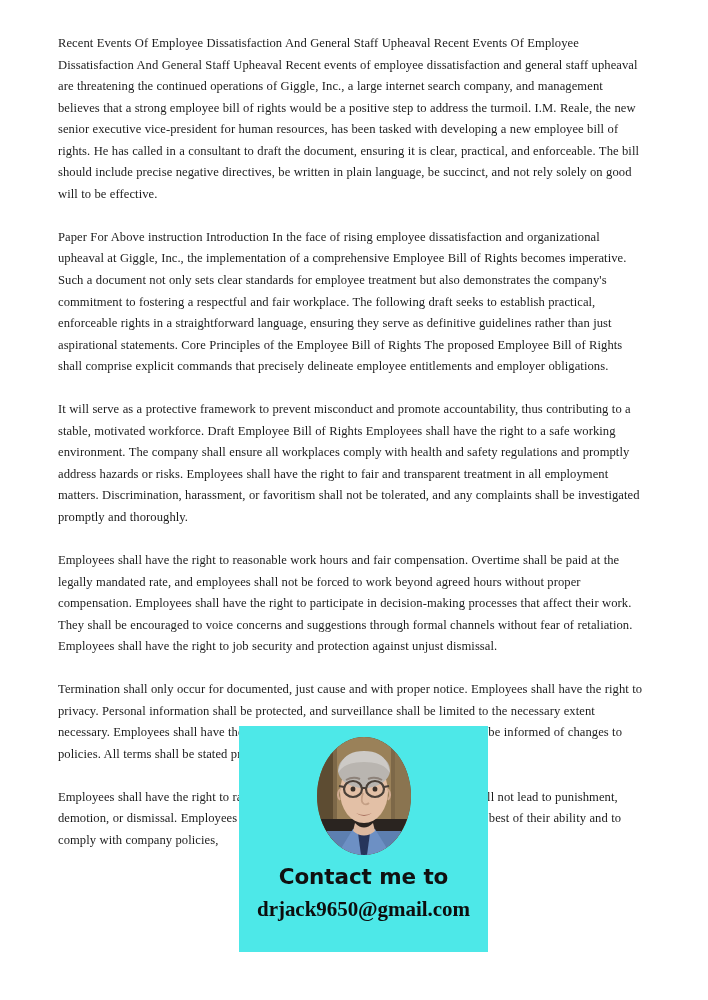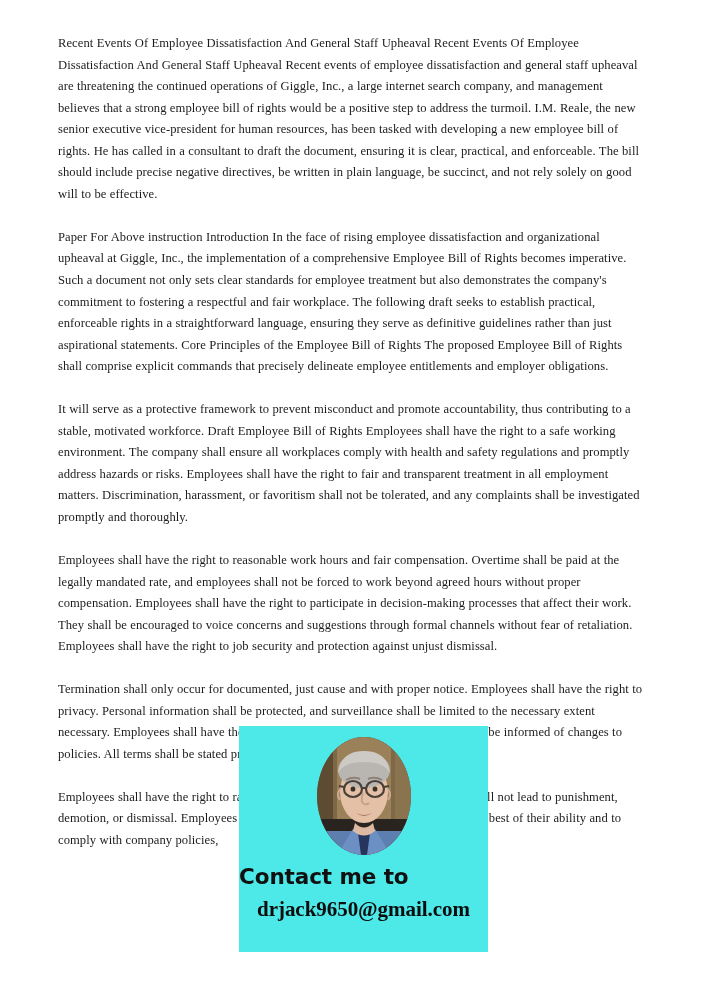--- a/index.html
+++ b/index.html
@@ -64,20 +64,21 @@
     border-radius: 50%;
     overflow: hidden;
     position: relative;
     background: #6d5a3e;
     flex: none;
   }
   #avatar svg { display: block; width: 100%; height: 100%; }
 
   #overlay-lines {
     margin-top: 8px;
+    text-align: center;
     width: 100%;
   }
   .overlay-line {
     font-family: "DejaVu Sans", "Liberation Sans", sans-serif;
     font-weight: 700;
     font-size: 21.5px;
     line-height: 27px;
     color: #101010;
     letter-spacing: -0.004em;
   }

